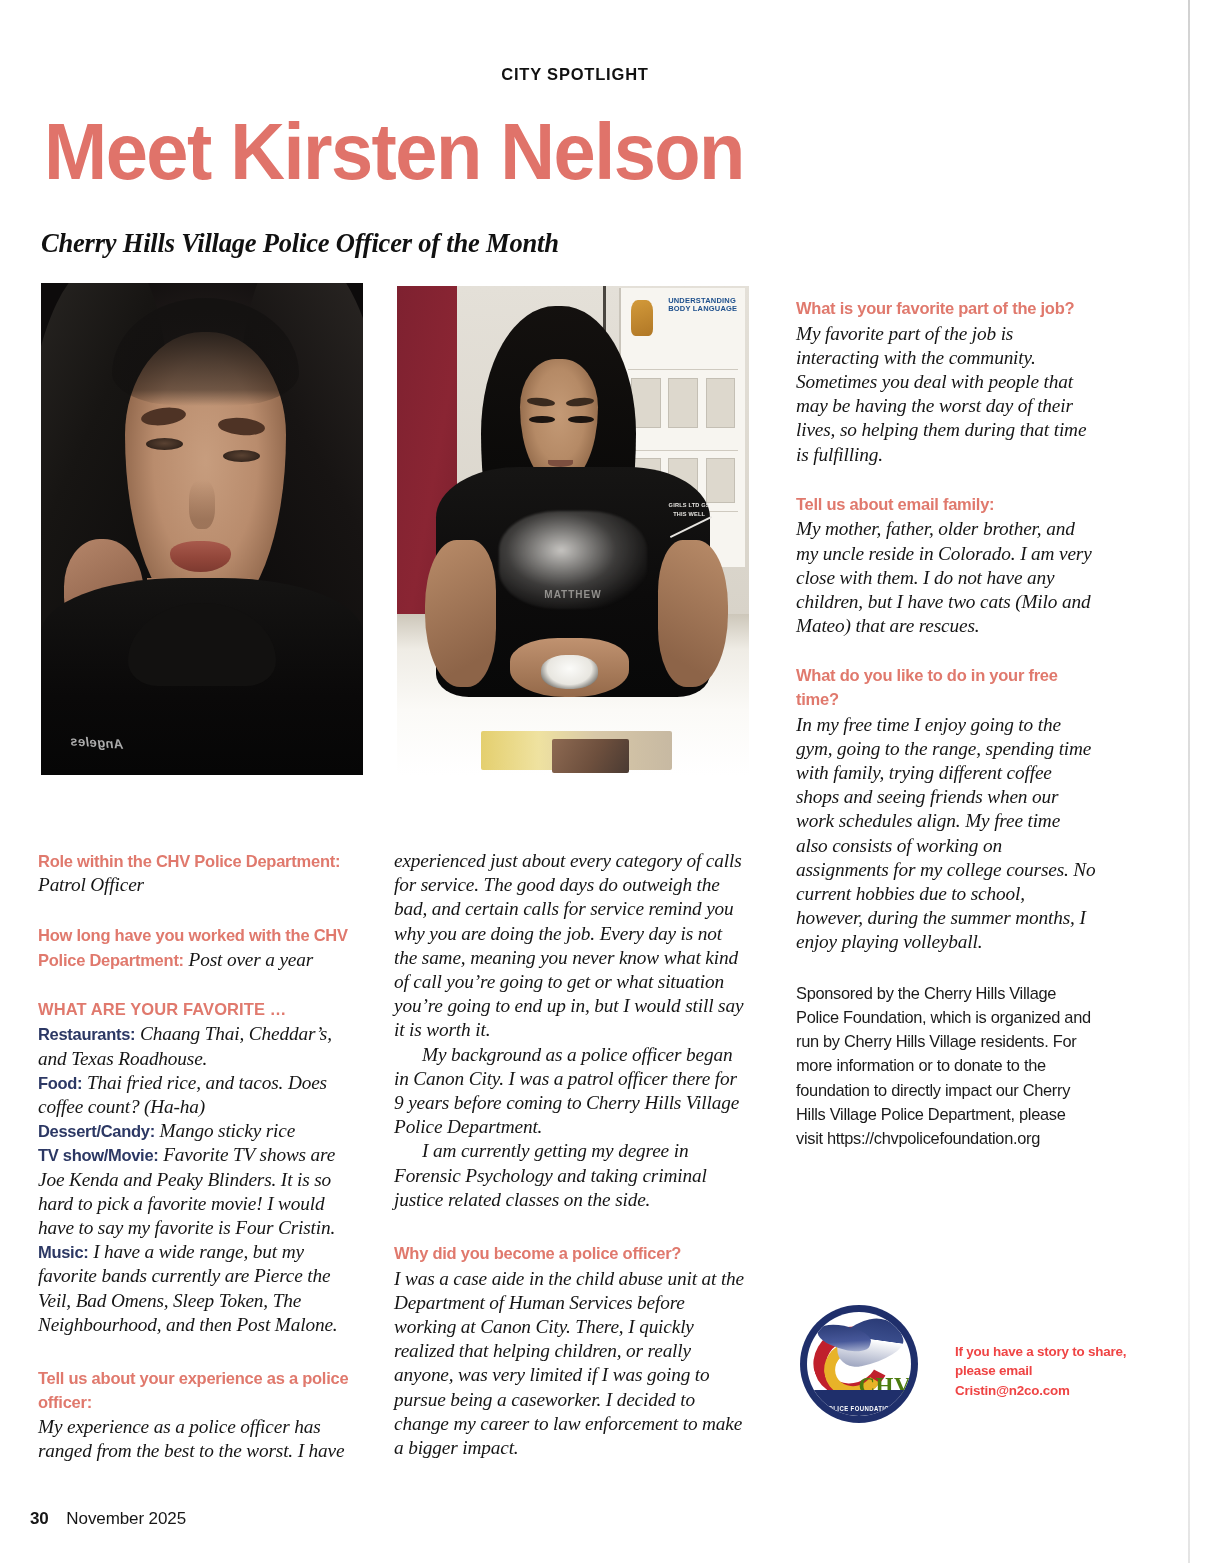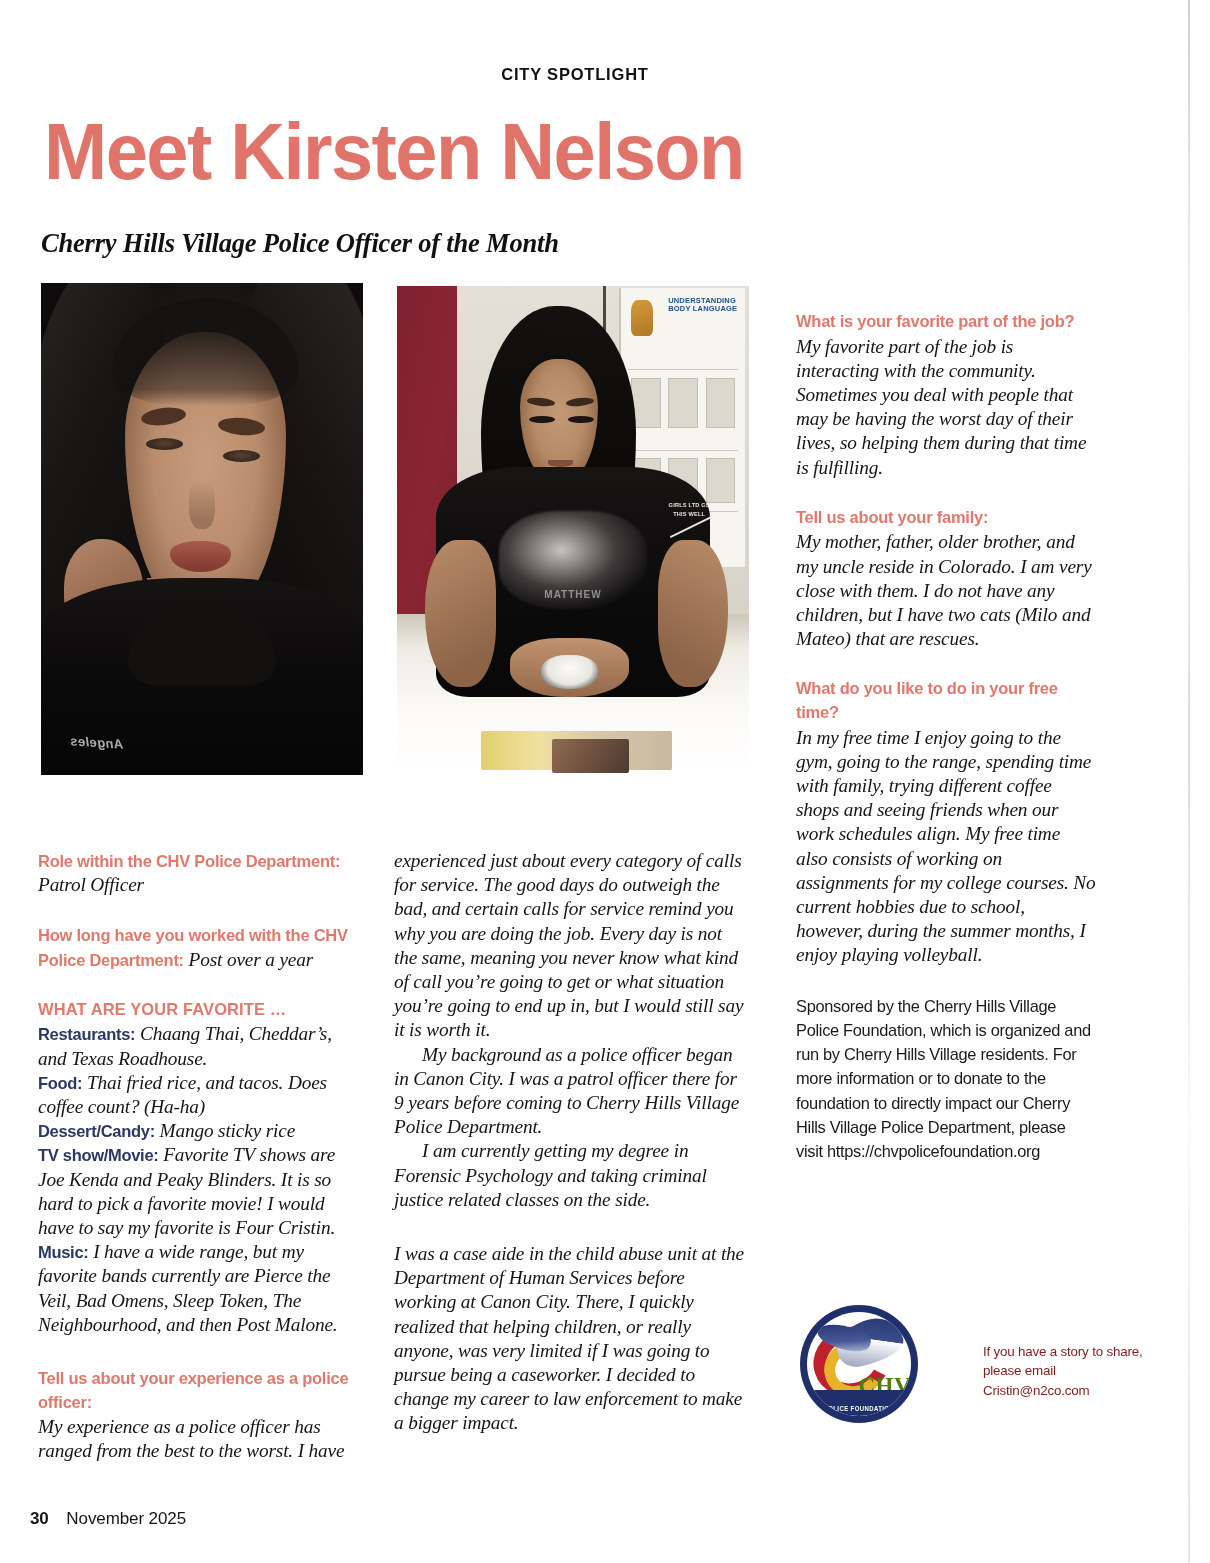--- a/index.html
+++ b/index.html
@@ -327,21 +327,21 @@
     transform: rotate(-26deg);
   }
 
   
   .col {
     position: absolute;
     font-family: "Liberation Serif", serif;
   }
   #col-left   { left: 38px;  top: 849px;  width: 320px; }
   #col-mid    { left: 394px; top: 849px;  width: 352px; }
-  #col-right  { left: 796px; top: 297px;  width: 300px; margin-top: 13px; }
+  #col-right  { left: 796px; top: 297px;  width: 300px; }
 
   .q-head {
     color: #e0796d;
     font-family: "Liberation Sans", sans-serif;
     font-weight: bold;
     font-size: 16.5px;
     line-height: 1.43;
     letter-spacing: -0.25px;
     margin-bottom: 1px;
   }
@@ -460,25 +460,24 @@
     background: #1f2f6b;
     border-radius: 0 0 50% 50% / 0 0 100% 100%;
   }
 
   #contact-note {
     position: absolute;
     left: 955px; top: 1342px;
     width: 180px;
     font-family: "Liberation Sans", sans-serif;
     font-size: 13.4px;
-    font-weight: normal;
+    font-weight: bold;
     line-height: 1.44;
-    color: #7f1d1d;
+    color: #ef4444;
     letter-spacing: -0.2px;
-    margin-left: 28px;
   }
 
   
   #page-footer {
     position: absolute;
     left: 30px; top: 1509px;
     font-family: "Liberation Sans", sans-serif;
     font-size: 17px;
     color: #161616;
     letter-spacing: -0.1px;
@@ -597,30 +596,31 @@
   <div class="body-text">experienced just about every category of calls for service. The good days do outweigh the bad, and certain calls for service remind you why you are doing the job. Every day is not the same, meaning you never know what kind of call you’re going to get or what situation you’re going to end up in, but I would still say it is worth it.</div>
   <div class="body-text">
     <span class="indent">My background as a police officer began in Canon City. I was a patrol officer there for 9 years before coming to Cherry Hills Village Police Department.</span>
   </div>
   <div class="body-text">
     <span class="indent">I am currently getting my degree in Forensic Psychology and taking criminal justice related classes on the side.</span>
   </div>
 
   <div class="spacer-lg"></div>
 
+  <div class="q-head">Why did you become a police officer?</div>
   <div class="body-text">I was a case aide in the child abuse unit at the Department of Human Services before working at Canon City. There, I quickly realized that helping children, or really anyone, was very limited if I was going to pursue being a caseworker. I decided to change my career to law enforcement to make a bigger impact.</div>
 </div>
 
 <div class="col" id="col-right">
   <div class="q-head">What is your favorite part of the job?</div>
   <div class="body-text">My favorite part of the job is interacting with the community. Sometimes you deal with people that may be having the worst day of their lives, so helping them during that time is fulfilling.</div>
 
   <div class="spacer-md"></div>
 
-  <div class="q-head">Tell us about your family:</div>
+  <div class="q-head">Tell us about email family:</div>
   <div class="body-text">My mother, father, older brother, and my uncle reside in Colorado. I am very close with them. I do not have any children, but I have two cats (Milo and Mateo) that are rescues.</div>
 
   <div class="spacer-md"></div>
 
   <div class="q-head">What do you like to do in your free time?</div>
   <div class="body-text">In my free time I enjoy going to the gym, going to the range, spending time with family, trying different coffee shops and seeing friends when our work schedules align. My free time also consists of working on assignments for my college courses. No current hobbies due to school, however, during the summer months, I enjoy playing volleyball.</div>
 
   <div class="spacer-md"></div>
 
   <div class="sponsor">Sponsored by the Cherry Hills Village Police Foundation, which is organized and run by Cherry Hills Village residents. For more information or to donate to the foundation to directly impact our Cherry Hills Village Police Department, please visit https://chvpolicefoundation.org</div>

